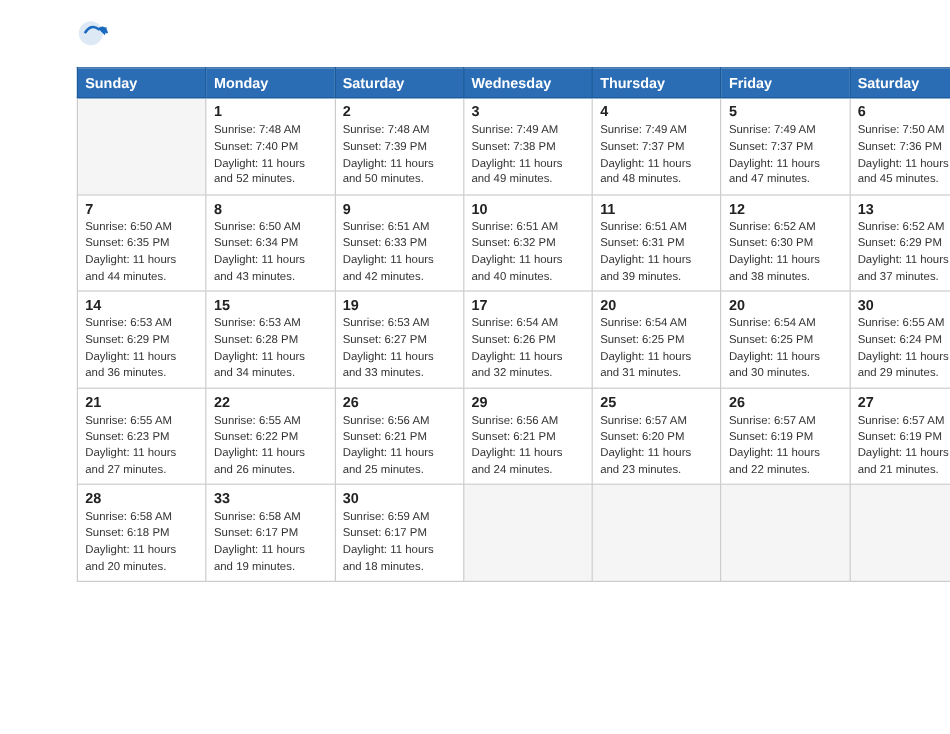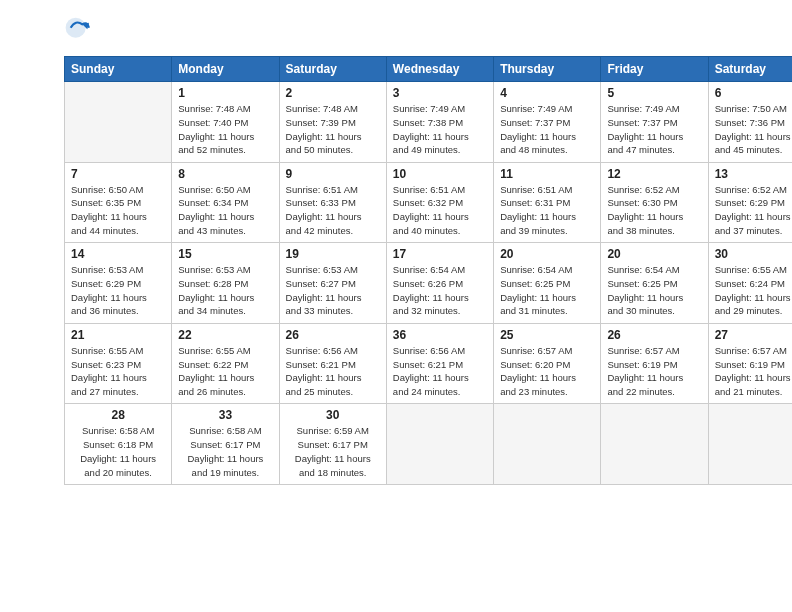--- a/index.html
+++ b/index.html
@@ -90,21 +90,20 @@
     }
     .day-info {
       line-height: 1.45;
       color: #333;
     }
     .week-row td {
       height: 80px;
     }
     .last-row td {
       height: 72px;
-      text-align: center;
     }
   </style>
 </head>
 <body>
 
 <div class="page">
   <div class="header">
     <div class="logo">
       <svg class="logo-icon" viewBox="0 0 36 36">
         <circle cx="14" cy="14" r="12" fill="#1a6bbf" opacity="0.15"></circle>
@@ -229,21 +228,21 @@
           </td>
           <td>
             <div class="day-number">22</div>
             <div class="day-info">Sunrise: 6:55 AM<br>Sunset: 6:22 PM<br>Daylight: 11 hours<br>and 26 minutes.</div>
           </td>
           <td>
             <div class="day-number">26</div>
             <div class="day-info">Sunrise: 6:56 AM<br>Sunset: 6:21 PM<br>Daylight: 11 hours<br>and 25 minutes.</div>
           </td>
           <td>
-            <div class="day-number">36</div>
+            <div class="day-number">29</div>
             <div class="day-info">Sunrise: 6:56 AM<br>Sunset: 6:21 PM<br>Daylight: 11 hours<br>and 24 minutes.</div>
           </td>
           <td>
             <div class="day-number">25</div>
             <div class="day-info">Sunrise: 6:57 AM<br>Sunset: 6:20 PM<br>Daylight: 11 hours<br>and 23 minutes.</div>
           </td>
           <td>
             <div class="day-number">26</div>
             <div class="day-info">Sunrise: 6:57 AM<br>Sunset: 6:19 PM<br>Daylight: 11 hours<br>and 22 minutes.</div>
           </td>

